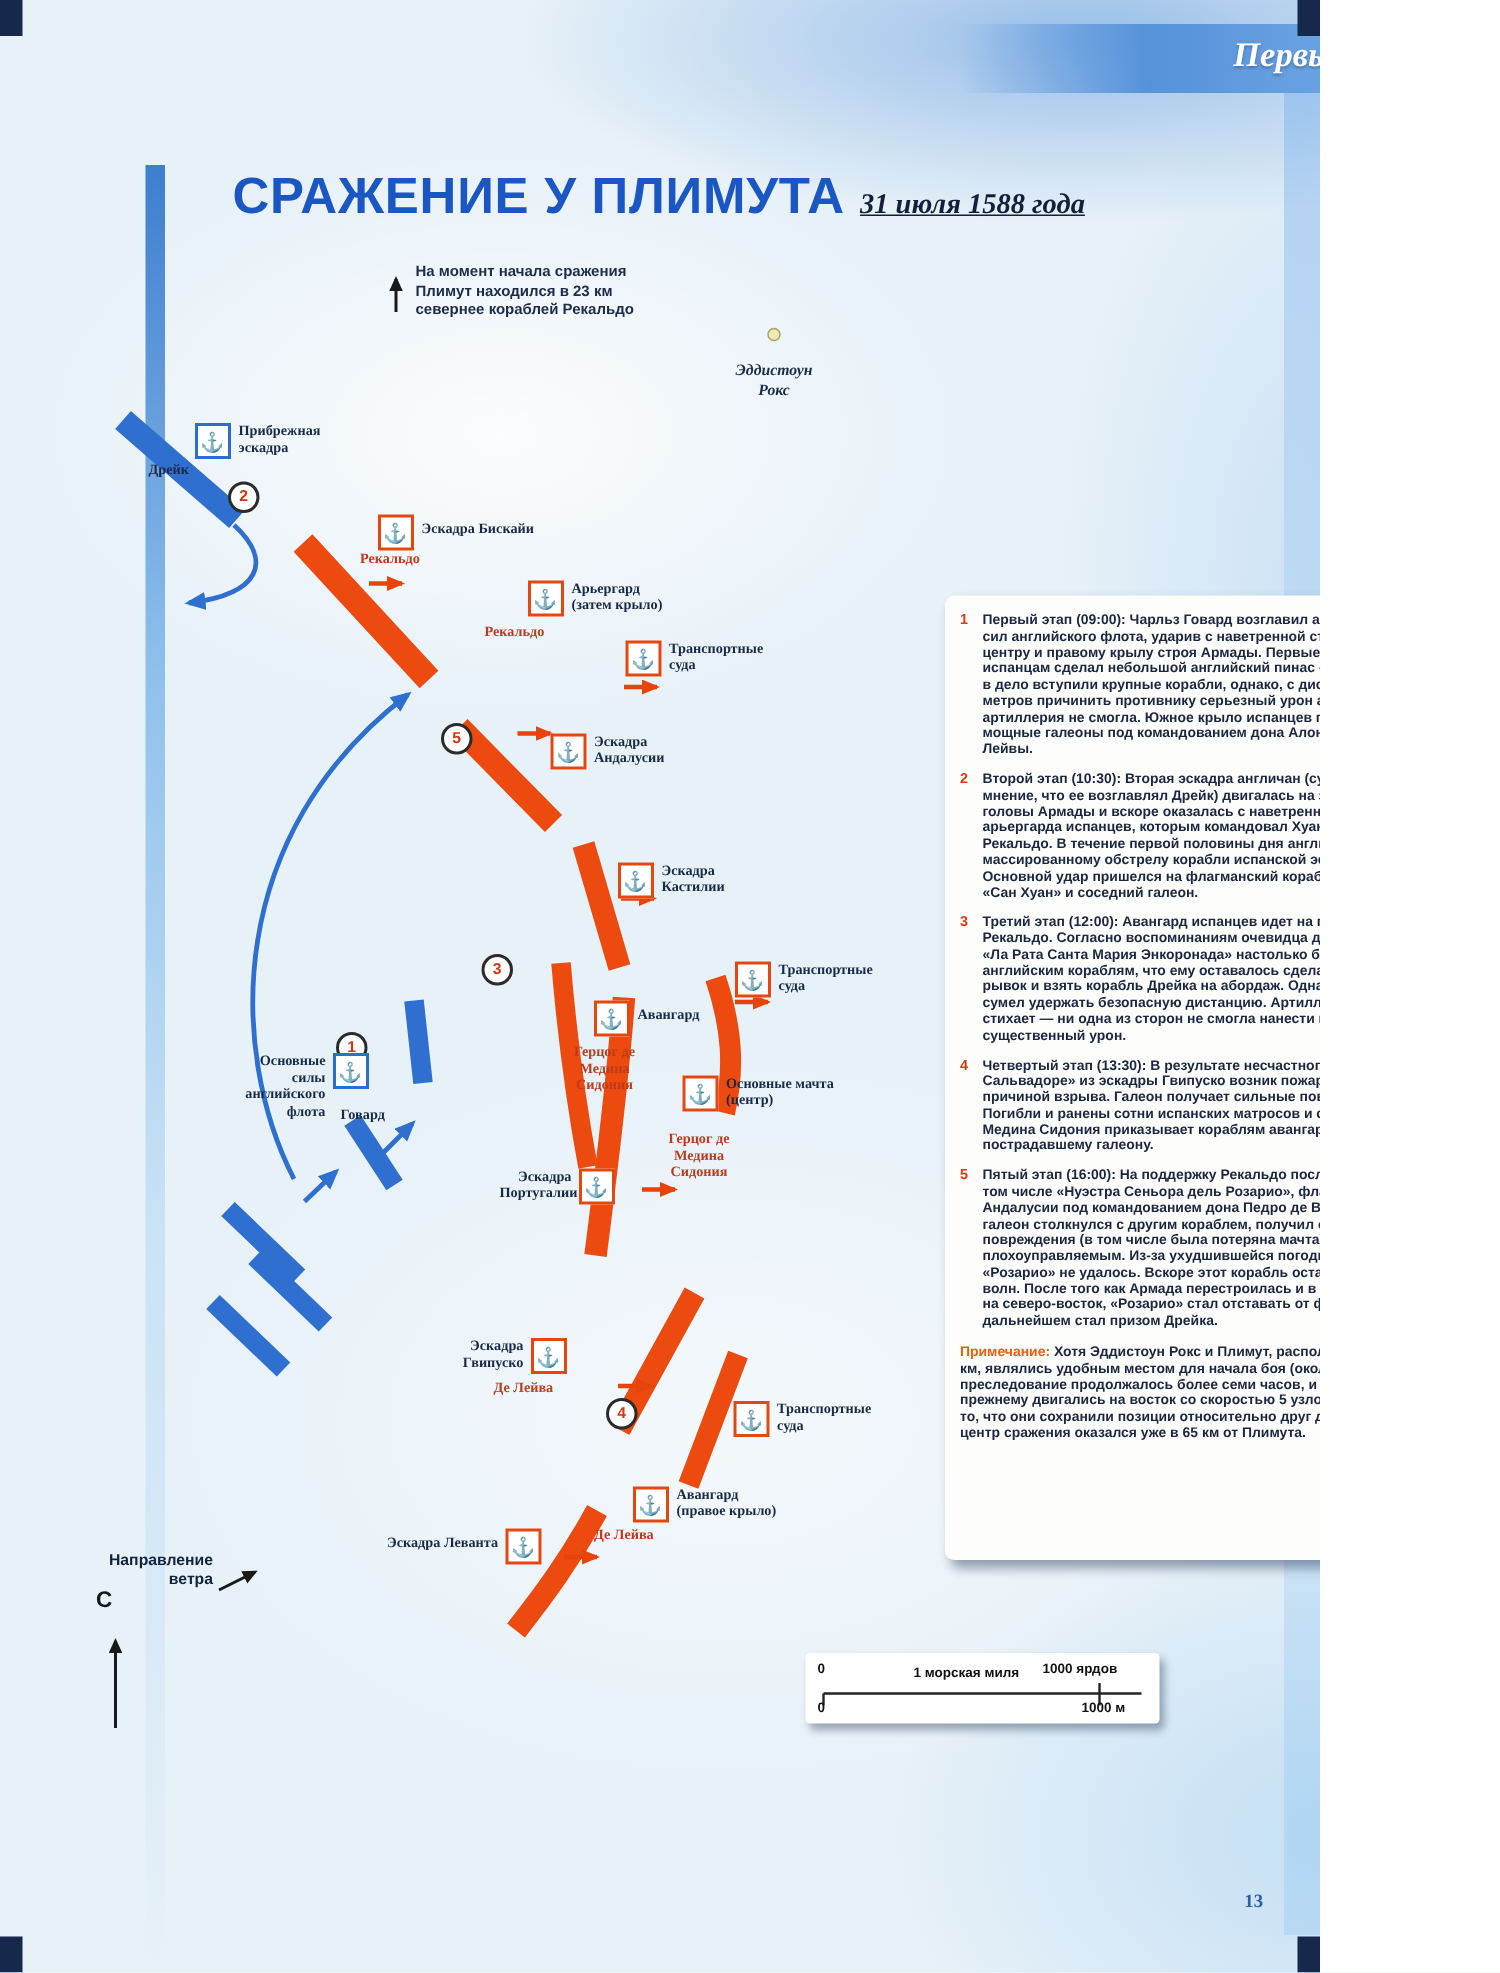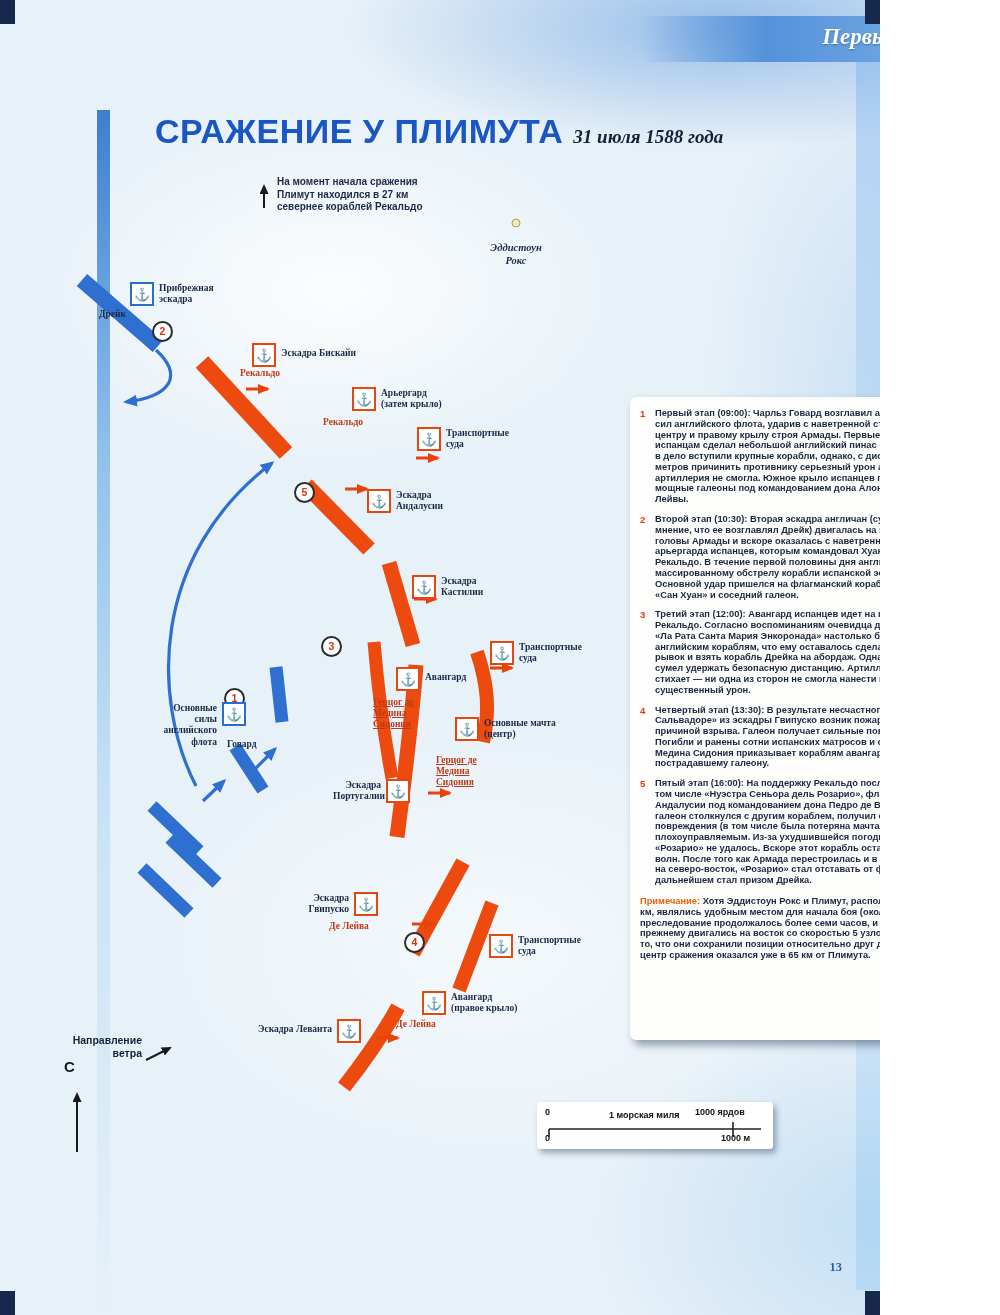--- a/index.html
+++ b/index.html
@@ -16,39 +16,39 @@
   .left-strip{position:absolute;left:97px;top:110px;width:13px;height:1205px;z-index:1;
     background:linear-gradient(180deg,#3e7ecf 0%,#8fc0ec 28%,#c8e2f5 58%,rgba(232,244,251,0) 100%);}
   .right-strip{position:absolute;right:0;top:60px;width:24px;height:1230px;z-index:0;
     background:linear-gradient(180deg,rgba(120,175,235,.45),rgba(195,224,246,.2) 45%,rgba(150,200,240,.4) 92%);}
   .header-band{position:absolute;left:640px;top:16px;width:360px;height:46px;z-index:2;
     background:linear-gradient(90deg,rgba(90,150,220,0) 0%,#5592da 35%,#7fb3e9 100%);}
   .header-band .txt{position:absolute;right:42px;top:8px;color:#fff;
     font:bold italic 23px "Liberation Serif",serif;text-shadow:0 1px 2px rgba(20,50,100,.4);}
   .title{position:absolute;left:155px;top:112px;white-space:nowrap;z-index:2;}
   .title .main{font:bold 34px "Liberation Sans",sans-serif;color:#1b57c4;letter-spacing:.5px;}
-  .title .sub{font:bold italic 19px "Liberation Serif",serif;color:#141f3c;margin-left:10px;}
+  .title .sub{font:bold italic 19px "Liberation Serif",serif;color:#141f3c;margin-left:10px;text-decoration:underline;}
   .gfx{position:absolute;left:0;top:0;z-index:2;}
   .note{position:absolute;left:277px;top:176px;width:180px;z-index:3;
     font:bold 10px/1.25 "Liberation Sans",sans-serif;color:#1c2b4a;white-space:pre-line;}
   .landmark{position:absolute;left:476px;top:242px;width:80px;text-align:center;z-index:3;
     font:bold italic 10.5px/1.2 "Liberation Serif",serif;color:#1b2b4a;white-space:pre-line;}
   .unit{position:absolute;display:flex;align-items:flex-start;gap:5px;z-index:3;}
   .unit.rev{flex-direction:row-reverse;}
   .abox{width:20px;height:20px;border:2px solid;background:#fff;display:flex;align-items:center;
     justify-content:center;font-size:13px;line-height:1;flex:0 0 auto;}
   .abox.es{border-color:#e4470f;color:#e4470f;}
   .abox.en{border-color:#2a6fd0;color:#2a6fd0;}
   .ltxt{font:bold 9.5px/1.18 "Liberation Serif",serif;color:#182a47;white-space:pre-line;padding-top:1px;}
   .rev .ltxt{text-align:right;}
   .vmid{padding-top:5px;}
   .cmd{position:absolute;font:bold 9.5px/1.15 "Liberation Serif",serif;color:#bf3a18;
     white-space:pre-line;z-index:3;}
   .cmd.en{color:#182a47;}
-  .cmd.ctr{text-decoration:underline;}
+  .cmd.ctr{text-align:center;}
   .marker{position:absolute;width:17px;height:17px;border-radius:50%;background:#fff;
     border:2px solid #2b2b2b;color:#d43511;font:bold 10.5px/16px "Liberation Sans",sans-serif;
     text-align:center;z-index:3;}
   .wind{position:absolute;left:68px;top:1034px;width:74px;text-align:right;z-index:3;
     font:bold 10.5px/1.25 "Liberation Sans",sans-serif;color:#13223d;white-space:pre-line;}
   .compass-n{position:absolute;left:64px;top:1058px;z-index:3;
     font:bold 15px "Liberation Sans",sans-serif;color:#101820;}
   .panel{position:absolute;left:630px;top:397px;width:341px;height:643px;box-sizing:border-box;
     background:#fdfdfc;border-radius:6px;box-shadow:4px 5px 8px rgba(25,45,75,.45);
     padding:11px 10px;z-index:4;}
@@ -142,21 +142,21 @@
     <g stroke="#1a1a1a" fill="none" stroke-width="2">
       <path d="M264 208 L264 186" marker-end="url(#mk)"></path>
       <path d="M146 1060 L170 1048" marker-end="url(#mk)"></path>
       <path d="M77 1152 L77 1094" marker-end="url(#mk)"></path>
     </g>
 
     <circle cx="516" cy="223" r="4" fill="#efe9b4" stroke="#a9a35f" stroke-width="1"></circle>
   </svg>
 
   <div class="note">На момент начала сражения
-Плимут находился в 27 км
+Плимут находился в 23 км
 севернее кораблей Рекальдо</div>
   <div class="landmark">Эддистоун
 Рокс</div>
 
   <div class="marker" style="left:224px;top:688px">1</div>
   <div class="marker" style="left:152px;top:321px">2</div>
   <div class="marker" style="left:321px;top:636px">3</div>
   <div class="marker" style="left:404px;top:932px">4</div>
   <div class="marker" style="left:294px;top:482px">5</div>
 

